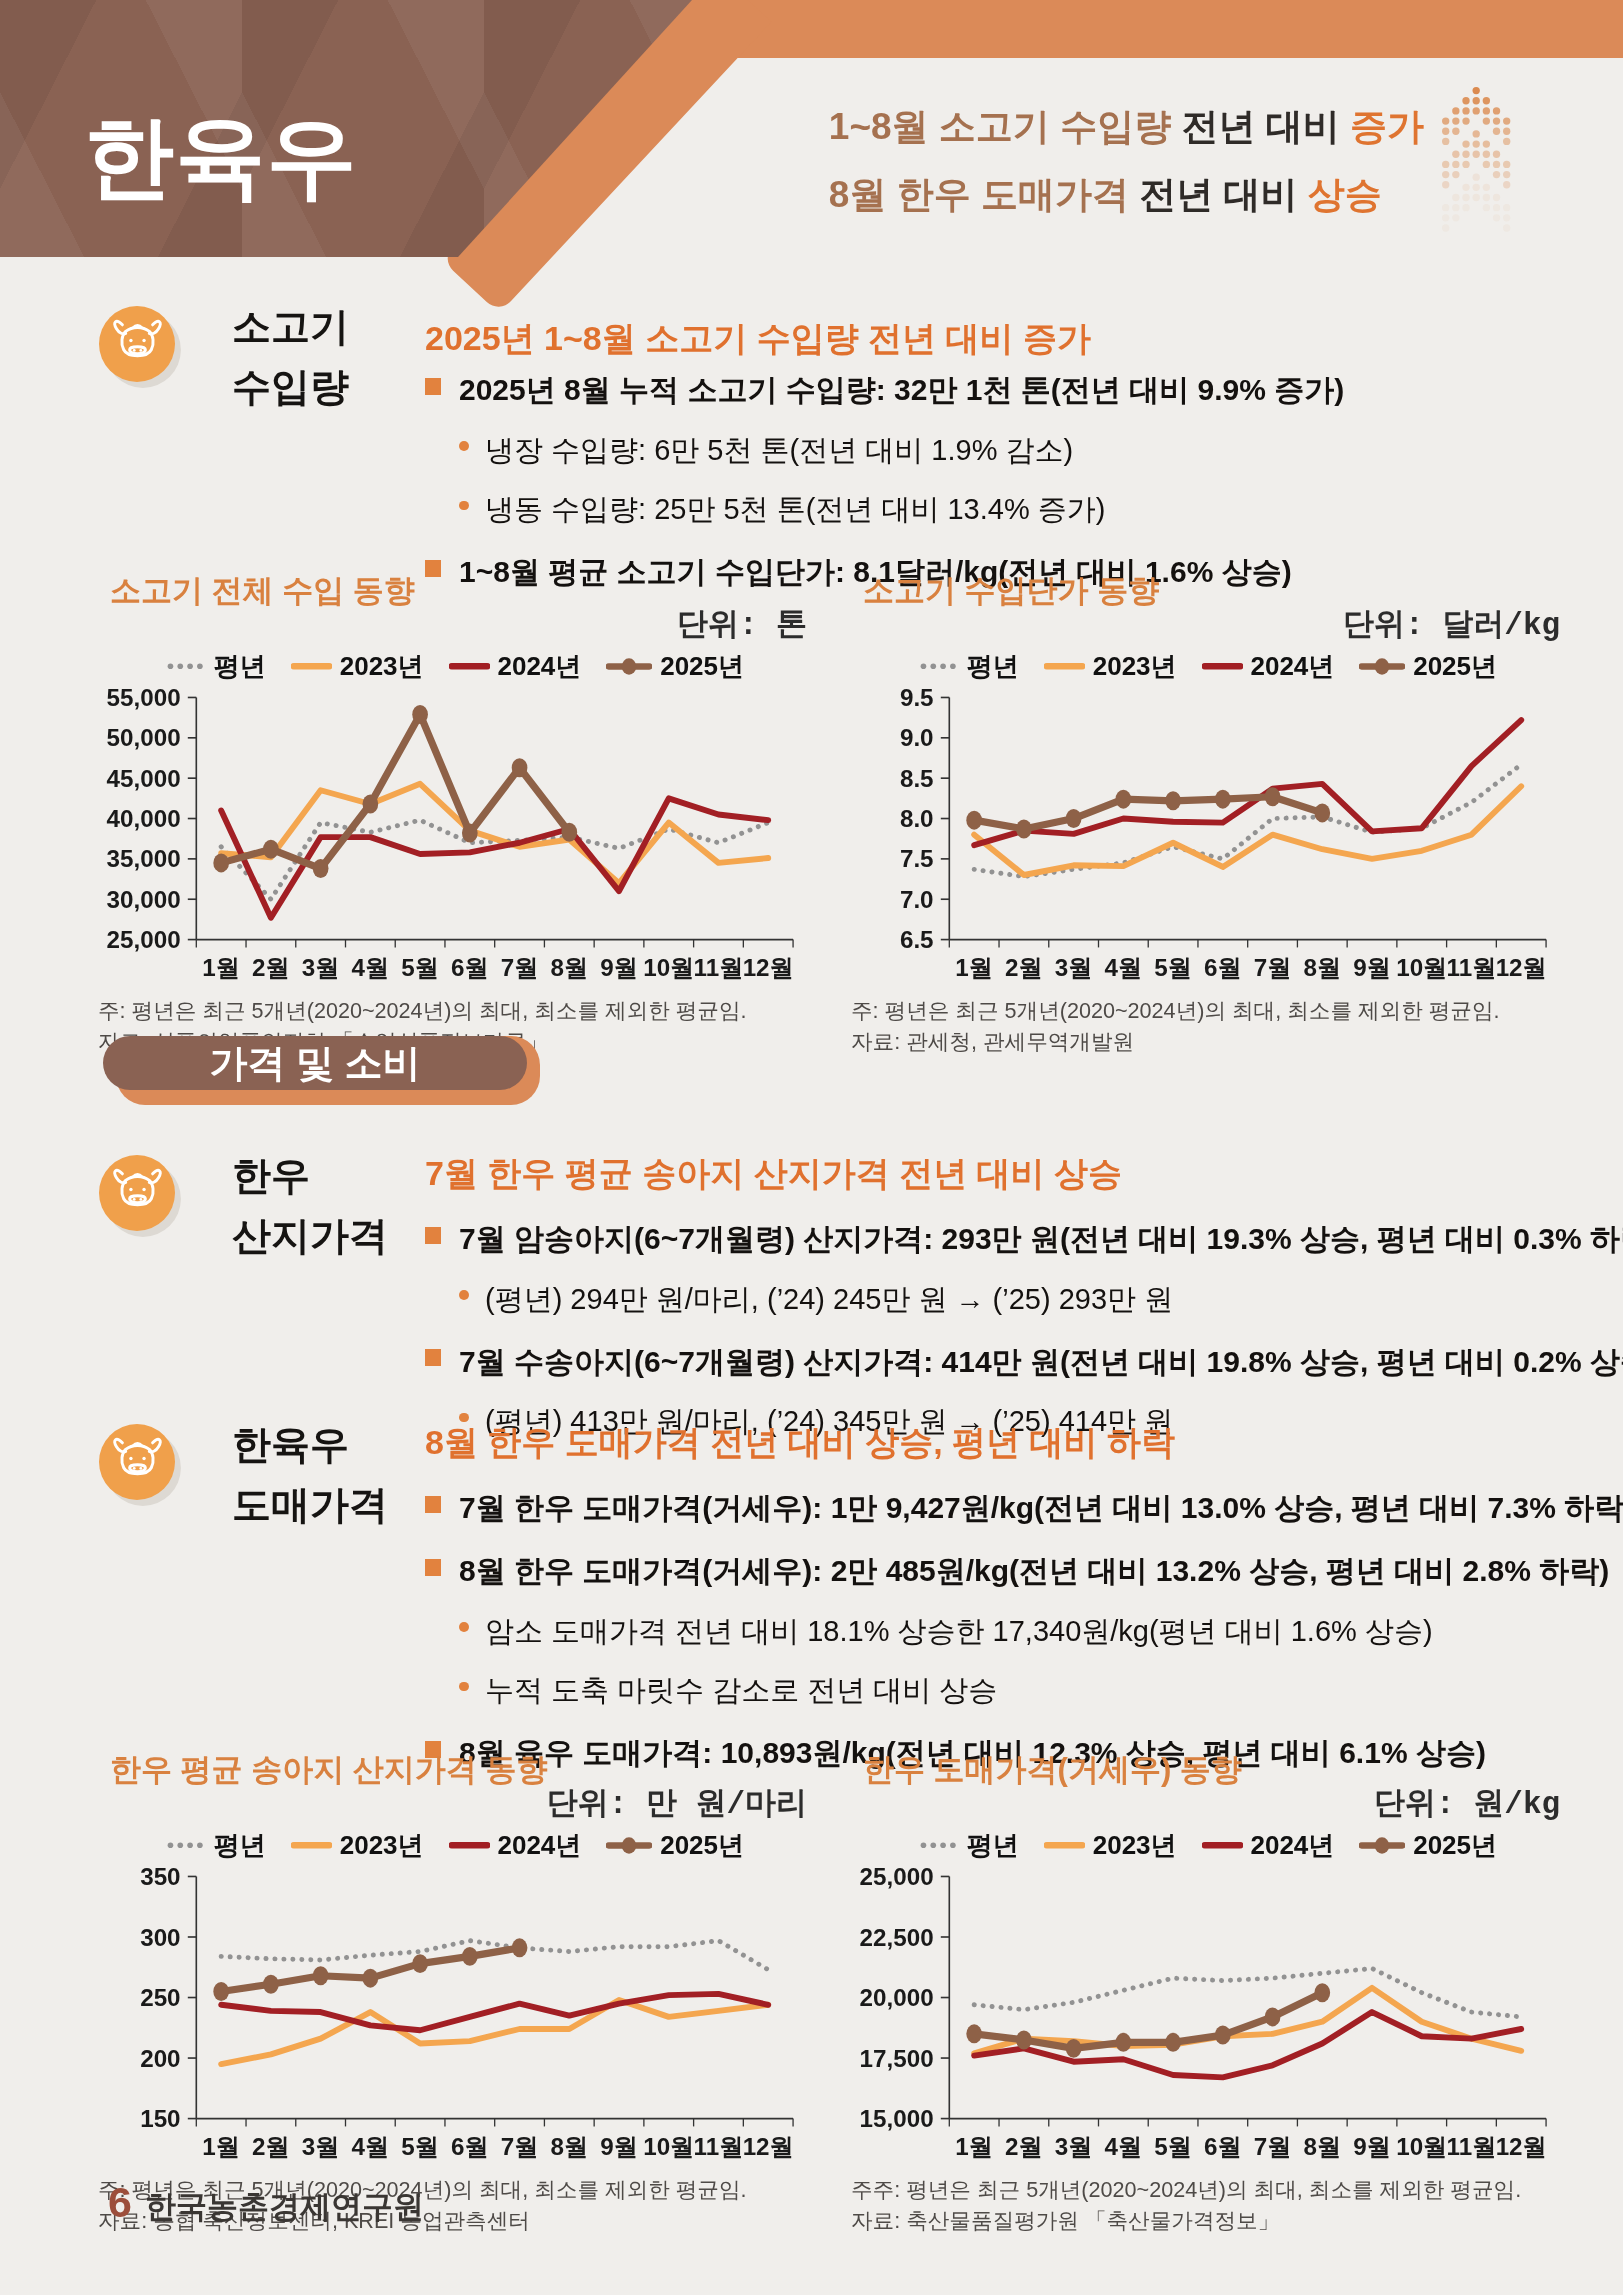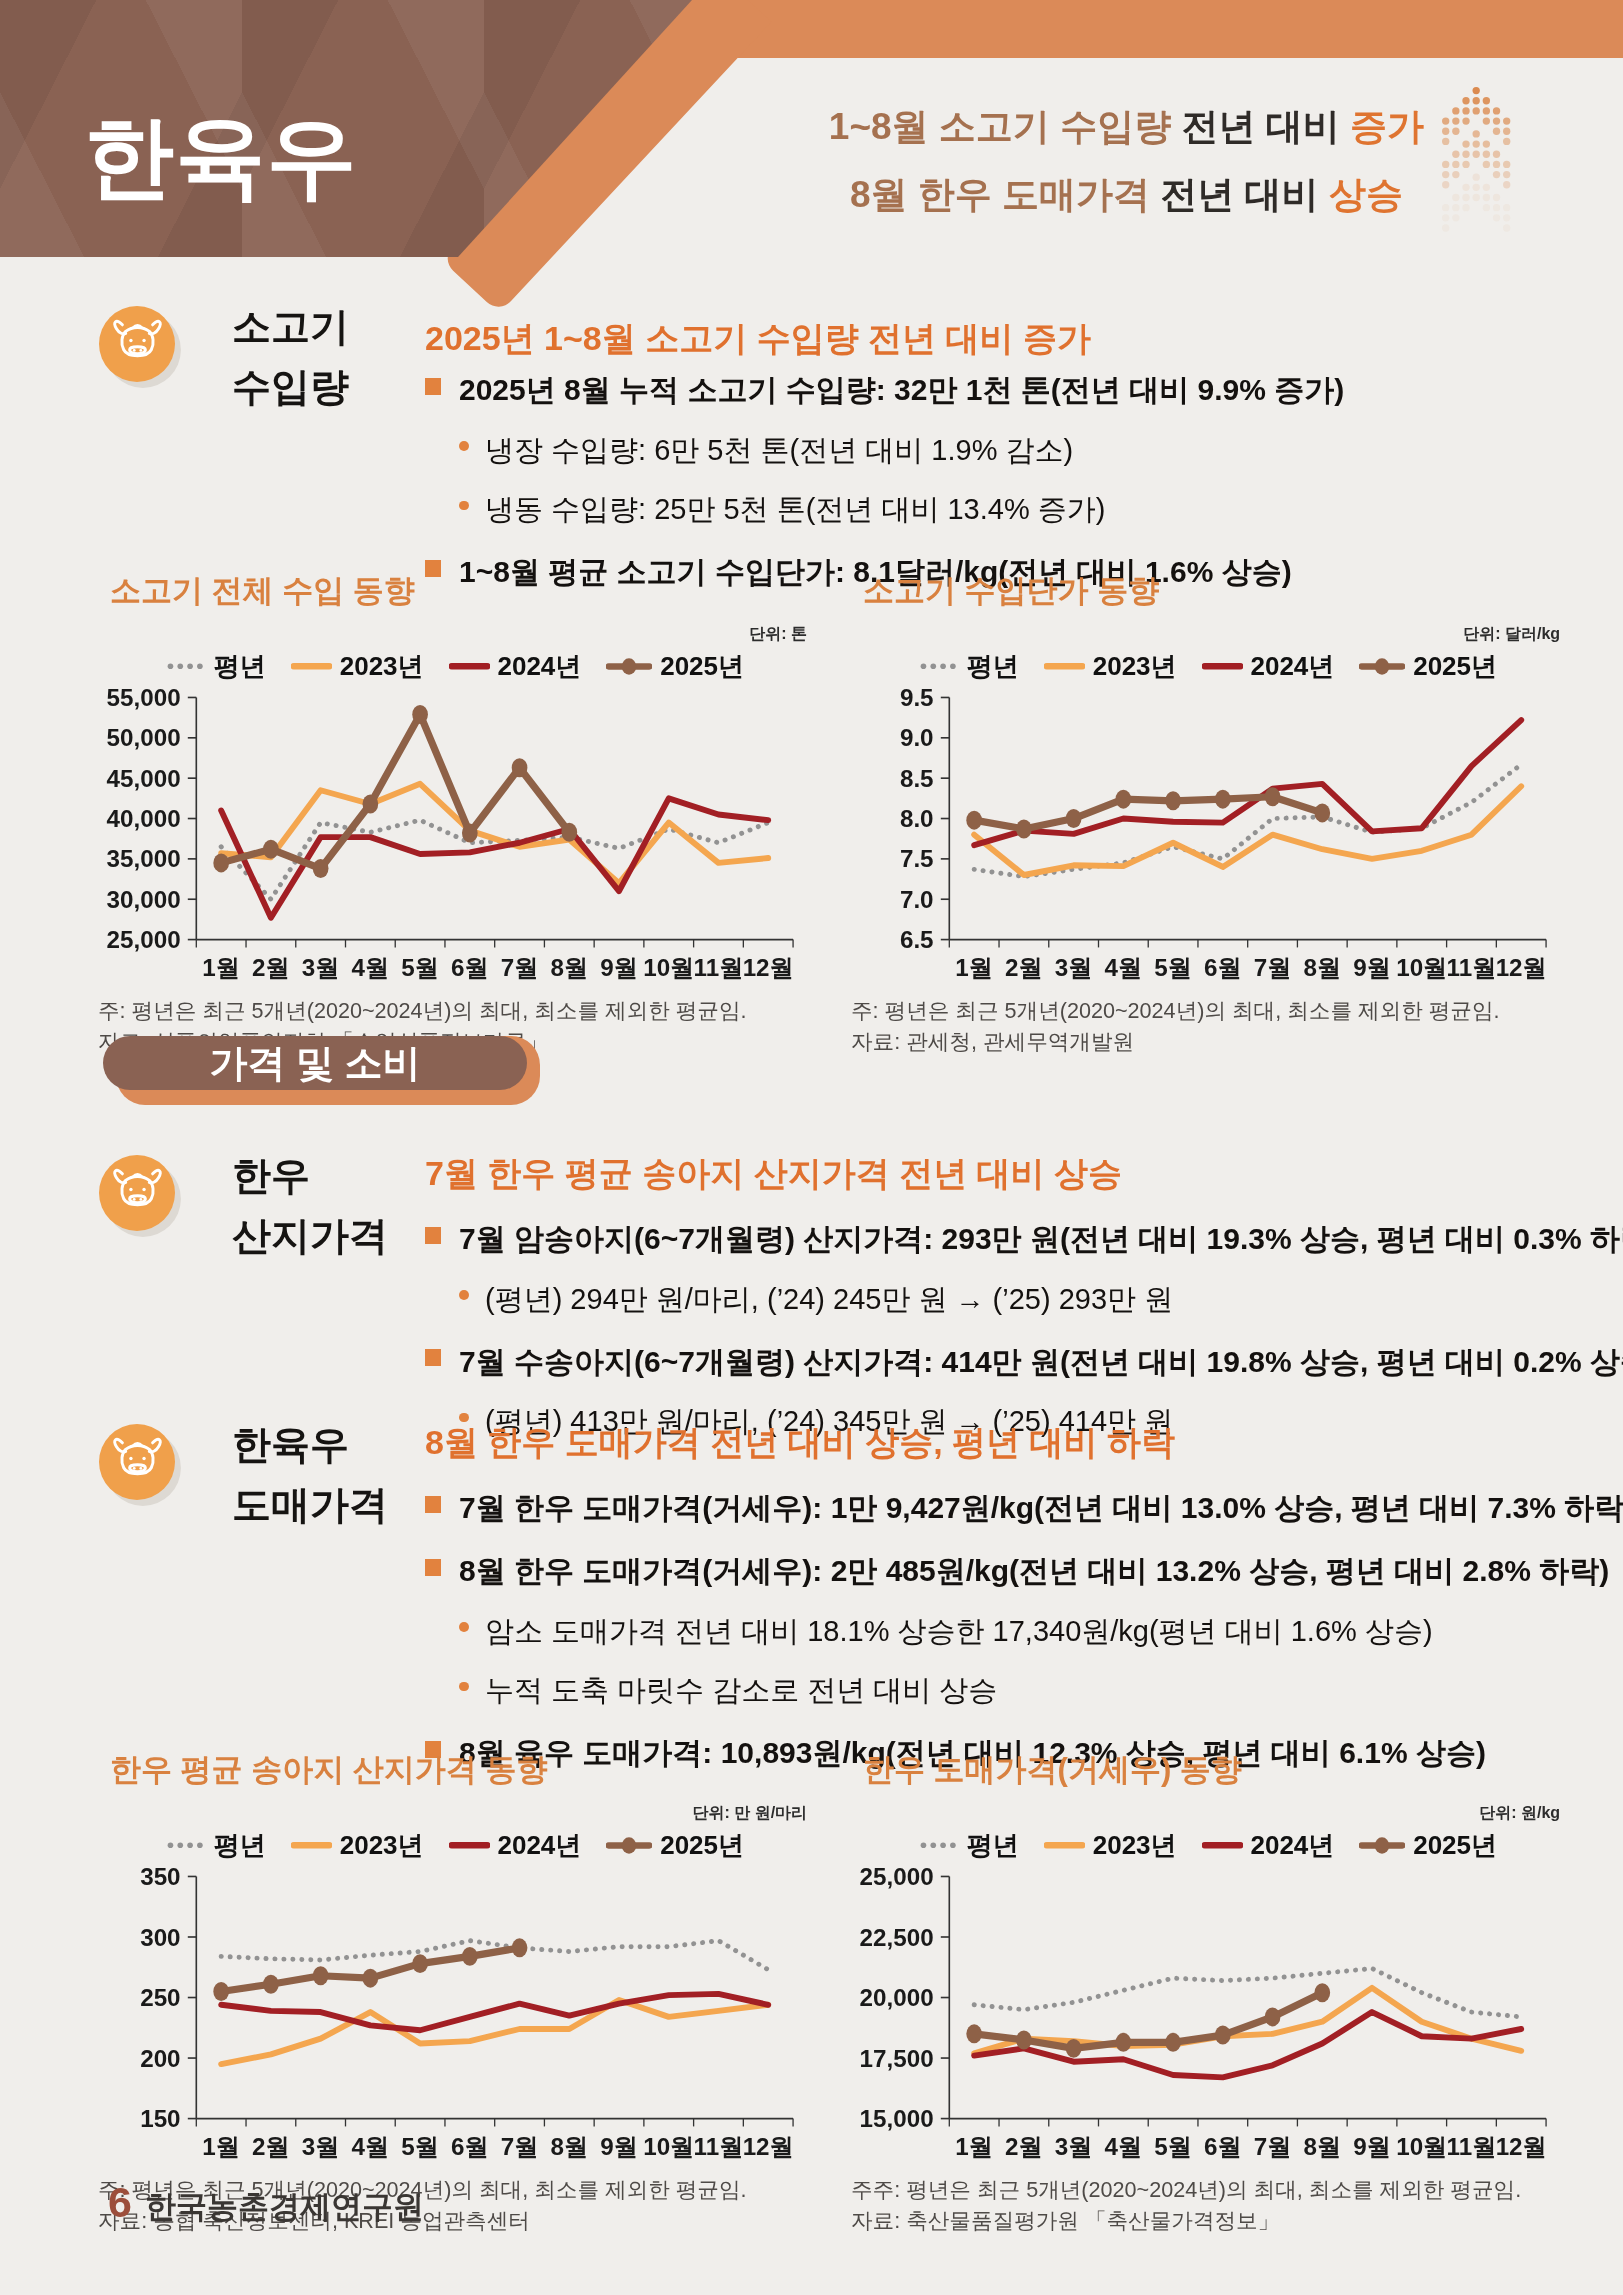--- a/index.html
+++ b/index.html
@@ -16,21 +16,21 @@
   .hdr-ribbon{position:absolute;left:566px;top:-59px;width:80px;height:399px;background:#DB8A58;
     border-radius:0 0 17px 17px;transform:rotate(43deg);}
   .hdr-brown{position:absolute;left:0;top:0;width:720px;height:257px;background:#8A6253;
     clip-path:polygon(0 0,692px 0,458px 257px,0 257px);}
   .hdr-brown::before{content:"";position:absolute;inset:0;
     background:
       linear-gradient(63deg, rgba(255,255,255,.05) 25%, transparent 25% 75%, rgba(255,255,255,.05) 75%),
       linear-gradient(-63deg, rgba(0,0,0,.06) 25%, transparent 25% 75%, rgba(0,0,0,.06) 75%);
     background-size:242px 281px;}
   .hdr-title{position:absolute;left:84px;top:97px;font-size:90px;font-weight:800;color:#fff;letter-spacing:1.3px;}
-  .headline{position:absolute;top:93px;right:199px;text-align:center;line-height:68px;font-size:37px;font-weight:800;}
+  .headline{position:absolute;top:93px;right:199px;text-align:left;line-height:68px;font-size:37px;font-weight:800;}
   .hl-brown{color:#A5714F;}
   .hl-dark{color:#2F2B28;}
   .hl-orange{color:#DF7430;}
   .arrow-deco{position:absolute;left:1438px;top:86px;}
   
   .info-sec{position:absolute;left:0;width:1623px;}
   .cow-badge{position:absolute;left:99px;width:76px;height:76px;border-radius:50%;
     background:#F0A04B;box-shadow:5.9px 5.9px 0 #DDD9D3;}
   .cow-badge svg{position:absolute;left:6.5px;top:6.5px;}
   .sec-label{position:absolute;left:191px;font-size:39px;font-weight:800;color:#161412;line-height:60px;margin-left:41px;}
@@ -43,21 +43,21 @@
   .bl-dot::before{content:"";position:absolute;left:34px;top:10.5px;width:9.8px;height:9.8px;border-radius:50%;background:#E2823E;}
   
   .banner{position:absolute;left:103px;top:1036px;width:424px;height:69px;}
   .banner-accent{position:absolute;left:13px;top:0;width:424px;height:69px;background:#DB8A58;border-radius:29px;}
   .banner-main{position:absolute;left:0;top:0;width:424px;height:54px;background:#8A6253;border-radius:29px;
     display:flex;align-items:center;justify-content:center;font-size:38px;font-weight:800;color:#fff;}
   
   .chart-block{position:absolute;width:713px;}
   .chart-head{position:relative;height:76px;}
   .chart-title{margin:12px;font-size:31px;font-weight:800;color:#D9813F;white-space:nowrap;}
-  .chart-unit{position:absolute;right:3.9px;bottom:1.3px;font-size:16px;font-weight:600;color:#2c2c2c;}
+  .chart-unit{position:absolute;right:3.9px;bottom:1.3px;font-size:31px;font-weight:600;color:#2c2c2c;font-family:Liberation Mono, monospace;}
   .chart-legend{display:flex;justify-content:center;align-items:center;gap:25px;height:41px;}
   .lg-item{display:flex;align-items:center;gap:7.9px;}
   .lg-label{font-size:26px;font-weight:700;color:#111;}
   .chart-svg{display:block;}
   .chart-notes{margin-top:6.5px;font-size:21.6px;line-height:31px;color:#4E4A47;font-weight:500;}
   
   .page-footer{position:absolute;left:108px;top:2178px;display:flex;align-items:baseline;gap:13px;}
   .pf-num{font-size:43px;font-weight:800;color:#9C4E3B;}
   .pf-label{font-size:31px;font-weight:800;color:#3A3633;}
 </style>

